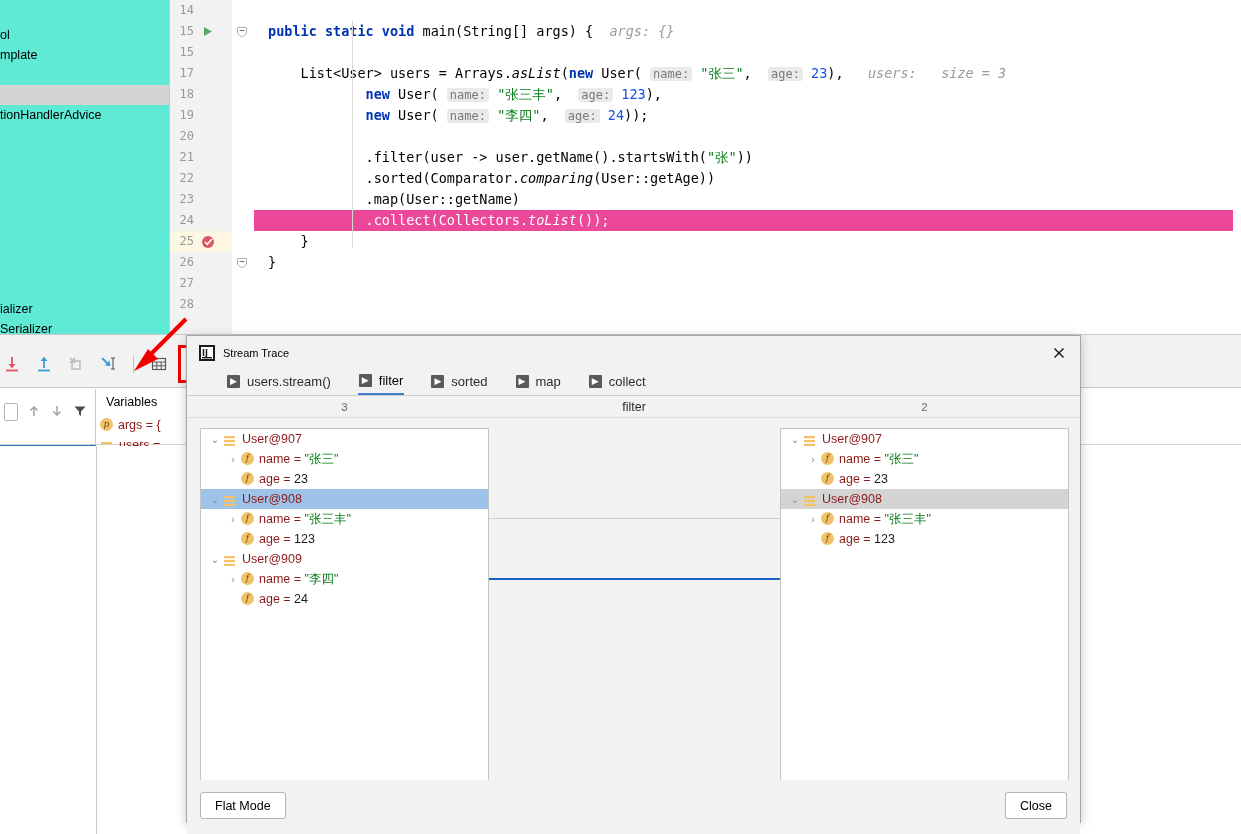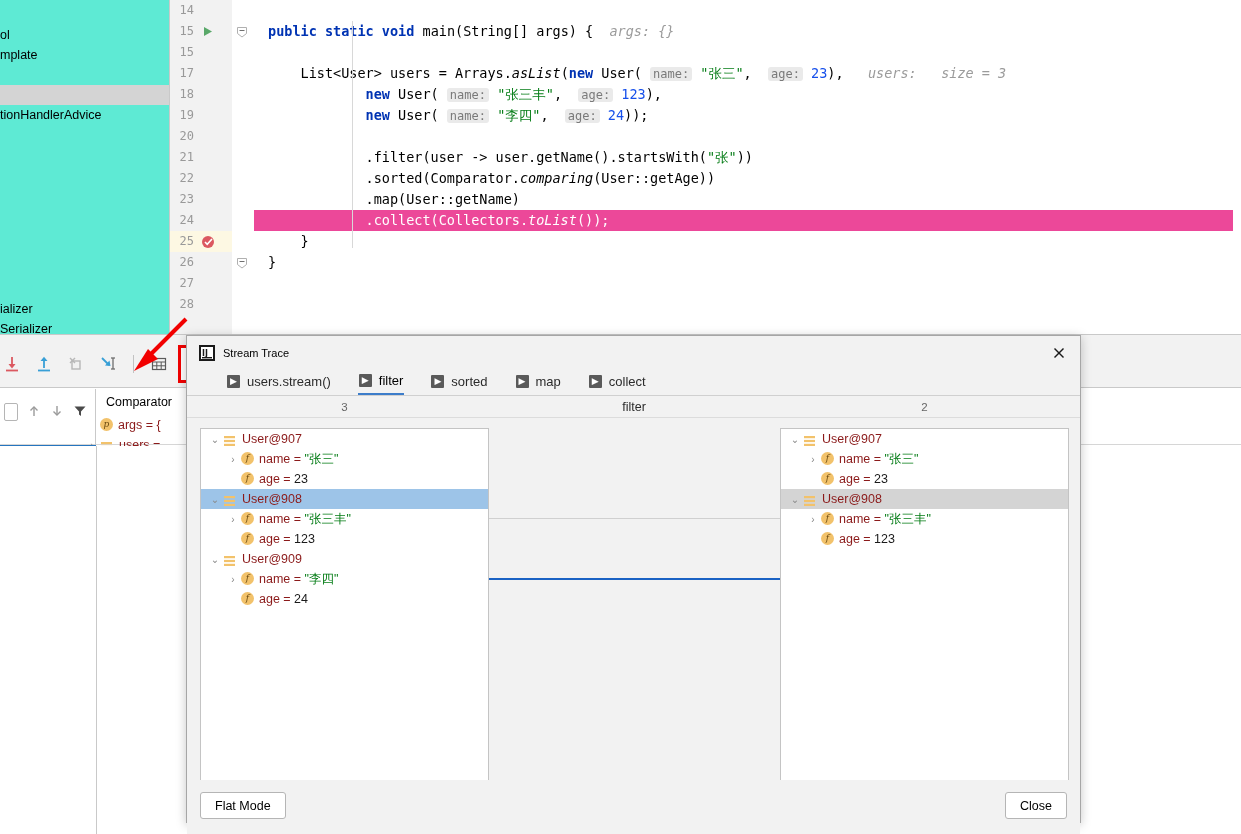--- a/index.html
+++ b/index.html
@@ -326,21 +326,21 @@
               <polyline points="3.5,7.5 7,11 10.5,7.5" stroke="#9a9a9a" stroke-width="1.4" fill="none"></polyline>
             </svg>
         </span>
         <span>
           <svg width="14" height="14" viewBox="0 0 14 14">
               <polygon points="1.5,2.5 12.5,2.5 8,7.5 8,12 6,10.5 6,7.5" fill="#4a4a4a"></polygon>
             </svg>
         </span>
       </div>
     </div>
-    <div class="vars-title">Comparator</div>
+    <div class="vars-title">Variables</div>
     <div class="vars-tree">
       <div class="vrow">
         <span class="chev"></span><span class="ico-f">p</span><span class="t-field">args = {</span>
       </div>
       <div class="vrow">
         <span class="chev">›</span><span class="ico-list"><svg width="14" height="12" viewBox="0 0 14 12">
               <rect x="1" y="1" width="11" height="2.2" fill="#f2c26b"></rect>
               <rect x="1" y="4.9" width="11" height="2.2" fill="#f2c26b"></rect>
               <rect x="1" y="8.8" width="11" height="2.2" fill="#f2c26b"></rect>
             </svg></span><span class="t-field">users = </span>

